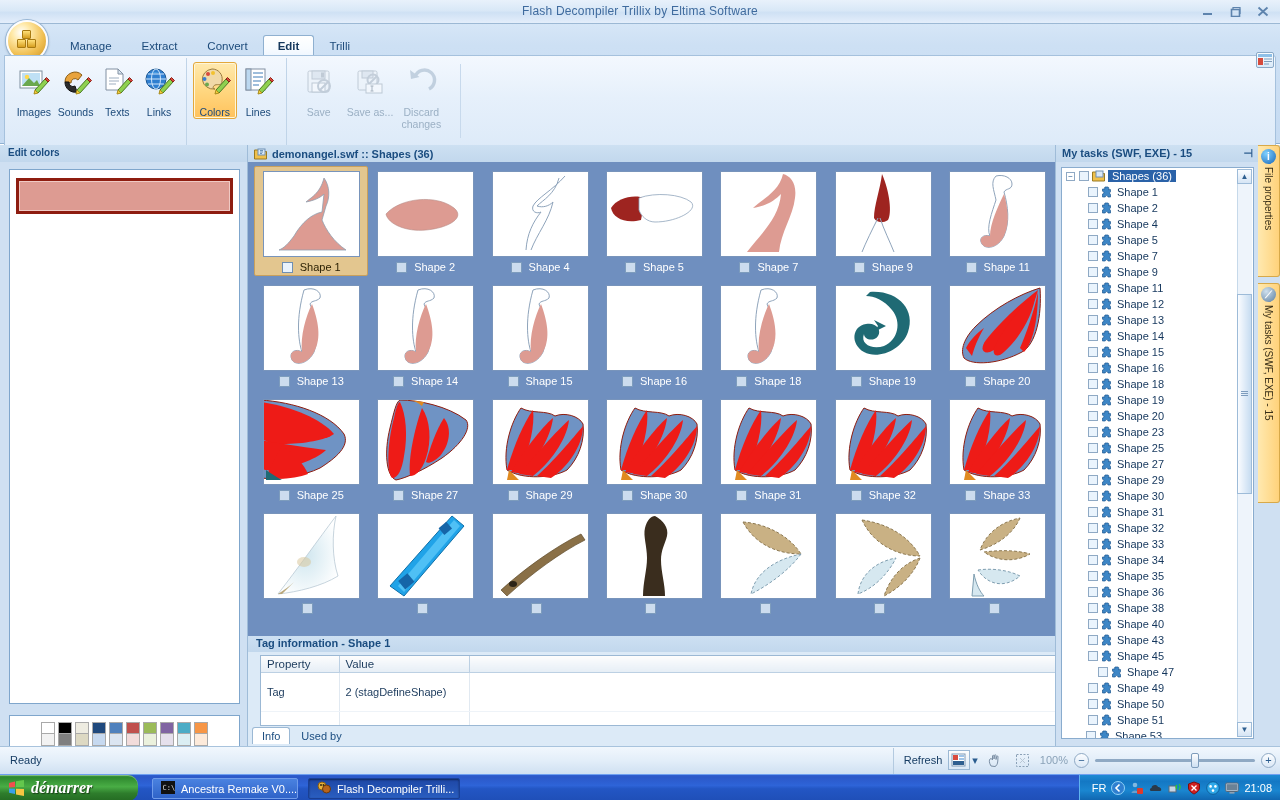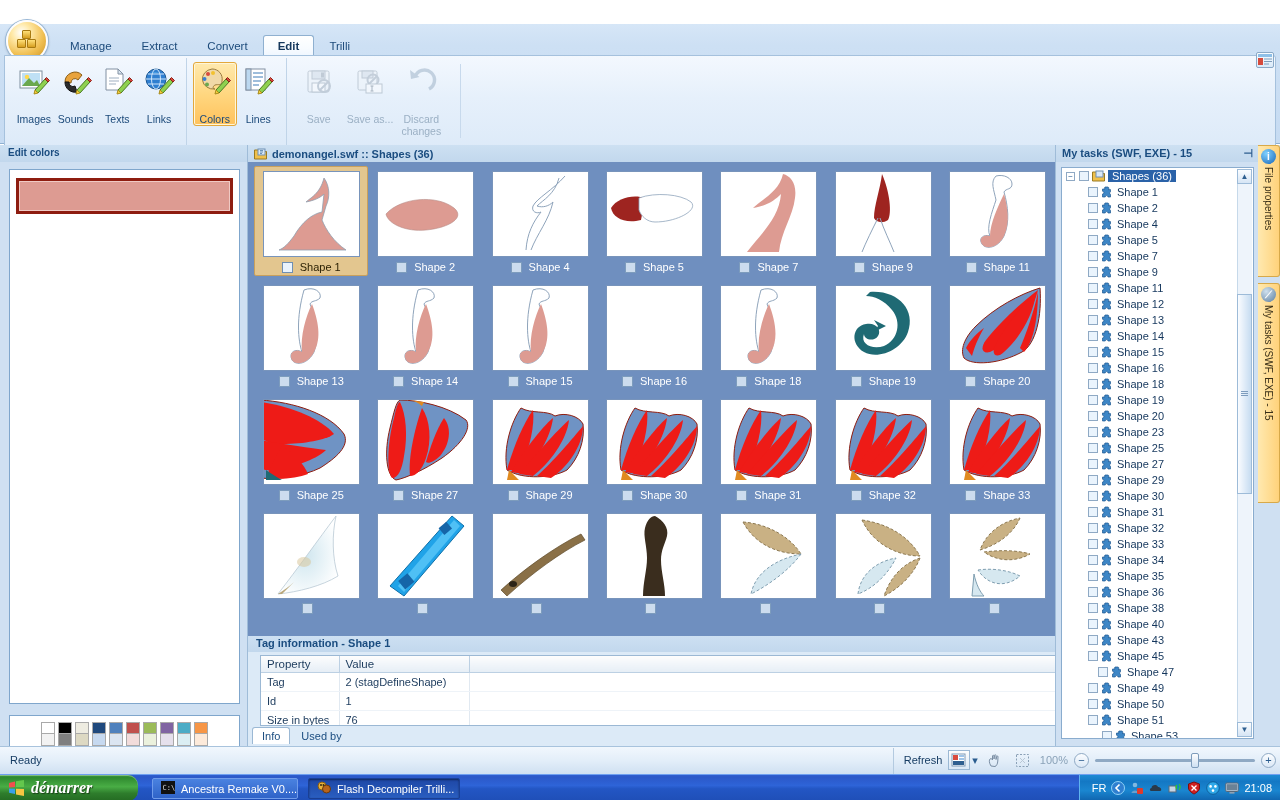--- a/index.html
+++ b/index.html
@@ -64,21 +64,21 @@
     border:1px solid #a5c1dd; border-radius:0 3px 3px 3px; }
   .grp { position:absolute; top:2px; height:100px; border-right:1px solid #c0d4e8; }
   .grp .glabel { position:absolute; bottom:2px; left:0; right:0; text-align:center;
      font-size:10.5px; color:#2a5c8f; }
   .grp .gitems { position:absolute; top:4px; left:6px; right:6px; display:flex; }
   .gitem { width:52px; display:flex; flex-direction:column; align-items:center; cursor:default;
      padding-top:3px; border:1px solid transparent; border-radius:3px; }
   .gitem.sel { background:linear-gradient(180deg,#ffe9ae 0%,#ffd780 50%,#ffc25c 100%);
                border-color:#e3a83c; box-shadow:inset 0 0 0 1px #fff6d8; }
   .gitem .ic { width:32px; height:32px; position:relative; }
-  .gitem .lbl { margin-top:15px; font-size:10.5px; color:#1c4a7a; text-align:center; line-height:12px; }
+  .gitem .lbl { margin-top:8px; font-size:10.5px; color:#1c4a7a; text-align:center; line-height:12px; }
   .gitem.dis .lbl { color:#9bb0c4; }
 
   .sep { position:absolute; top:8px; width:1px; height:74px; background:#c7d9ec; }
 
   .ribbon-corner { position:absolute; right:6px; top:28px; width:18px; height:16px;
      border:1px solid #8aa9c7; border-radius:2px; background:linear-gradient(180deg,#fafdff,#d9e9f8); }
 
   
   .left-panel { position:absolute; left:0; top:145px; width:248px; height:601px;
      background:#cfe0f2; border-right:1px solid #9fbcd8; }
@@ -126,21 +126,21 @@
   
   .taginfo { position:absolute; left:0; bottom:0; width:807px; height:110px; background:#dceaf7; }
   .ti-cap { height:16px; background:linear-gradient(180deg,#cde0f2,#c2d8ed);
      font-size:11px; font-weight:bold; color:#1b4d80; padding:1px 8px; }
   .ti-table { position:absolute; left:12px; top:19px; width:799px; height:71px; background:#fff;
      border:1px solid #9bb8d4; overflow:hidden; }
   table.props { border-collapse:collapse; width:100%; font-size:11px; color:#1b3a5c; }
   table.props th { text-align:left; font-weight:normal; padding:2px 6px; font-size:11.5px;
      background:linear-gradient(180deg,#fdfdfd,#e6eef6); border-right:1px solid #bcd0e3;
      border-bottom:1px solid #bcd0e3; }
-  table.props td { padding:3px 6px; border-right:1px solid #e1e9f1; border-bottom:1px solid #eef3f8; }
+  table.props td { padding:13px 6px; border-right:1px solid #e1e9f1; border-bottom:1px solid #eef3f8; }
   table.props col.c1 { width:78px; } table.props col.c2 { width:130px; }
   .ti-tabs { position:absolute; left:4px; bottom:2px; display:flex; align-items:flex-end; gap:2px; }
   .titab { font-size:11px; padding:2px 9px; color:#1b4d80; cursor:default; border-radius:3px 3px 0 0; }
   .titab.on { background:#fff; border:1px solid #9bb8d4; border-bottom:none; }
 
   
   .right-panel { position:absolute; left:1055px; top:145px; width:203px; height:601px;
      background:#cfe0f2; border-left:1px solid #9fbcd8; }
   .rp-cap { height:17px; background:linear-gradient(180deg,#cde0f2,#c2d8ed);
      font-size:11px; font-weight:bold; color:#1b4d80; padding:2px 6px; position:relative; }
@@ -203,20 +203,41 @@
   .tray { position:absolute; right:0; top:0; height:26px; display:flex; align-items:center; gap:5px;
      padding:0 8px 0 12px; background:linear-gradient(180deg,#1d8ad4 0%,#1478c4 25%,#1a86d0 60%,#0f63ad 100%);
      border-left:1px solid #5fb4ee; font-size:11px; color:#fff; }
   .trayico { width:14px; height:14px; }
 </style>
 </head>
 <body>
 
 <div class="app">
 
+  <div class="titlebar">
+    <div class="title">Flash Decompiler Trillix by Eltima Software</div>
+    <div class="wbtns">
+      <div class="wbtn">
+        <svg width="11" height="9">
+            <rect x="1" y="6" width="9" height="2" fill="#5d83ad"></rect>
+          </svg>
+      </div>
+      <div class="wbtn">
+        <svg width="12" height="11">
+            <rect x="2.5" y="3.5" width="8" height="7" fill="none" stroke="#5d83ad" stroke-width="1.6"></rect>
+            <path d="M4 3 V1.5 H11 V8" fill="none" stroke="#5d83ad" stroke-width="1.2"></path>
+          </svg>
+      </div>
+      <div class="wbtn">
+        <svg width="12" height="11">
+            <path d="M1.5 1.5 L10.5 9.5 M10.5 1.5 L1.5 9.5" stroke="#5d83ad" stroke-width="1.8" fill="none"></path>
+          </svg>
+      </div>
+    </div>
+  </div>
 
   <div class="ribbon">
     <div class="orb">
       <span class="cubes">
           <i></i>
           <i></i>
           <i></i>
         </span>
     </div>
 
@@ -1143,21 +1164,21 @@
               </svg></span>
             <span class="lbl">Shape 50</span>
           </div>
           <div class="tnode" style="padding-left: 26px;">
             <span class="tcb"></span>
             <span class="pz"><svg width="13" height="12" viewBox="0 0 13 12">
                 <path d="M4 1 h3 a1.4 1.4 0 0 1 0 2.6 h2.5 v2.2 a1.4 1.4 0 0 0 0 2.6 V11 H7 a1.4 1.4 0 0 0-2.8 0 H1.5 V8 a1.4 1.4 0 0 0 0-2.8 V3 h2.5 A1.4 1.4 0 0 1 4 1 Z" fill="#3d86c6" stroke="#1d5790" stroke-width=".7"></path>
               </svg></span>
             <span class="lbl">Shape 51</span>
           </div>
-          <div class="tnode" style="padding-left: 40px;">
+          <div class="tnode" style="padding-left: 24px;">
             <span class="tcb"></span>
             <span class="pz"><svg width="13" height="12" viewBox="0 0 13 12">
                 <path d="M4 1 h3 a1.4 1.4 0 0 1 0 2.6 h2.5 v2.2 a1.4 1.4 0 0 0 0 2.6 V11 H7 a1.4 1.4 0 0 0-2.8 0 H1.5 V8 a1.4 1.4 0 0 0 0-2.8 V3 h2.5 A1.4 1.4 0 0 1 4 1 Z" fill="#3d86c6" stroke="#1d5790" stroke-width=".7"></path>
               </svg></span>
             <span class="lbl">Shape 53</span>
           </div>
         </div>
       <div class="tscroll">
         <div class="tsbtn" style="position:absolute; top:0; left:-1px;">▲</div>
         <div class="tthumb" style="top:125px; height:200px; left:-1px;">

